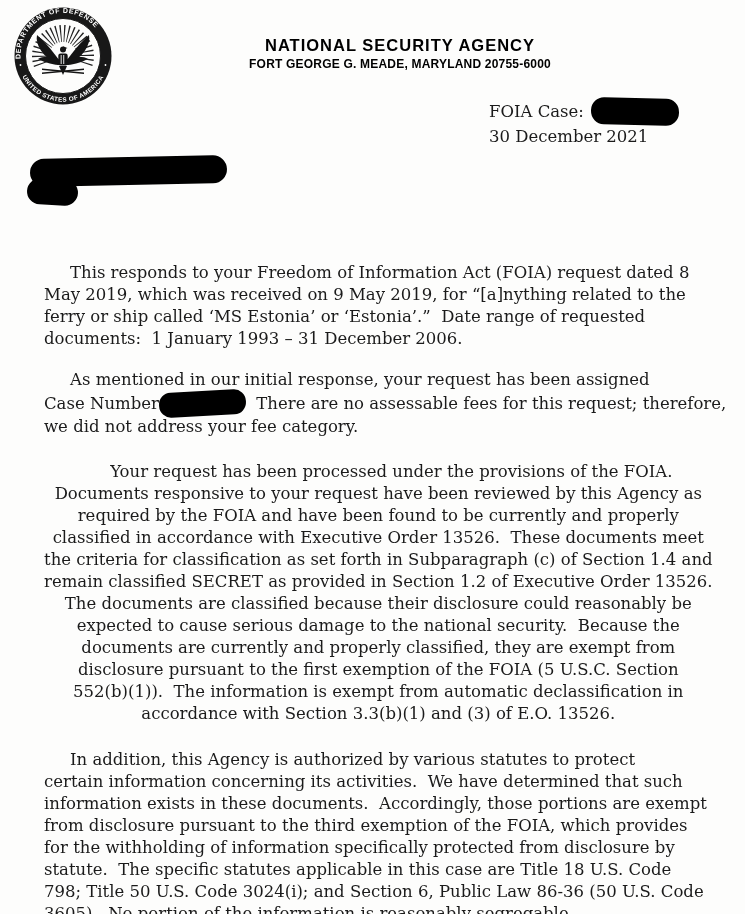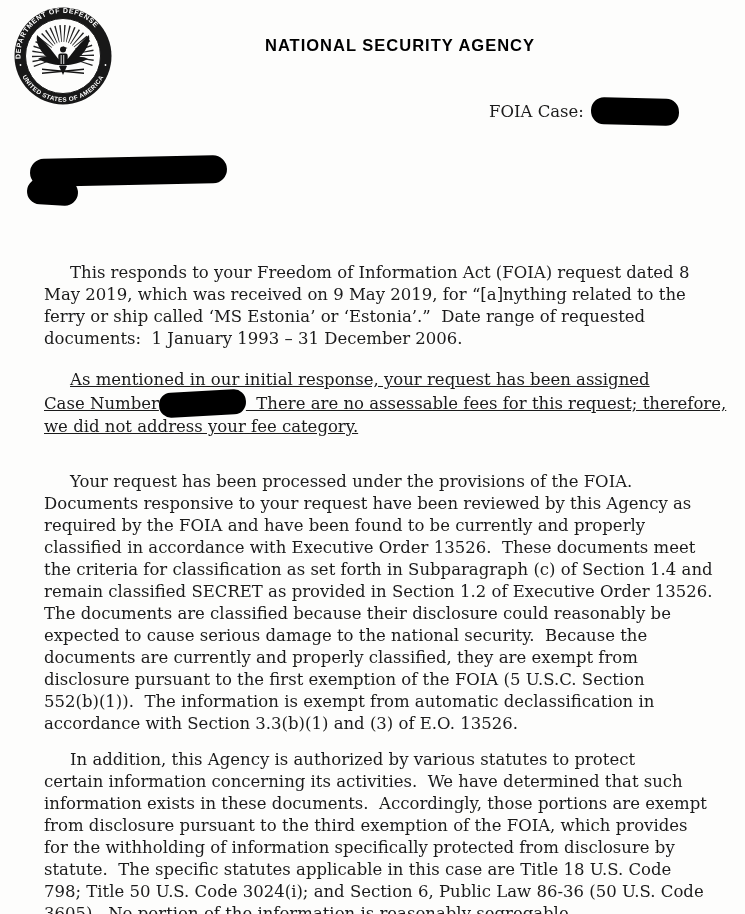--- a/index.html
+++ b/index.html
@@ -29,22 +29,22 @@
   #redact-name{width:118px;height:30px;border-radius:15px;vertical-align:-10px;
                transform:rotate(-1deg);margin-left:-1px;}
   #redact-case-number{width:87px;height:25px;border-radius:12px;vertical-align:-7px;
                       transform:rotate(-3deg);}
 
   
   #greeting{position:absolute;left:44px;top:226px;font-size:16.5px;white-space:pre;}
   .para{position:absolute;left:44px;font-size:16.5px;line-height:22px;
         white-space:pre;text-indent:26px;}
   #para-1{top:262px;}
-  #para-2{top:369px;text-decoration:underline;}
-  #para-3{top:471px;}
+  #para-2{top:369px;}
+  #para-3{top:461px;text-align:center;}
   #para-4{top:739px;margin-top:10px;}
 </style>
 </head>
 <body>
 
 <div id="page">
 
   <svg id="seal" viewBox="0 0 100 100" xmlns="http://www.w3.org/2000/svg">
     <circle cx="50" cy="50" r="48.5" fill="#181818"></circle>
     <circle cx="50" cy="50" r="37.5" fill="#fdfdfc" stroke="#181818" stroke-width="1"></circle>
@@ -74,24 +74,26 @@
       <path d="M29,62.5 L71,66.5 L71,68 L29,64 Z"></path>
       <rect x="47.7" y="49" width="0.9" height="9" fill="#fdfdfc"></rect>
       <rect x="50.3" y="49" width="0.9" height="9" fill="#fdfdfc"></rect>
     </g>
     <circle cx="7.5" cy="59" r="0.9" fill="#fff"></circle>
     <circle cx="92.5" cy="59" r="0.9" fill="#fff"></circle>
   </svg>
 
   <div id="agency">
     <div class="l1">NATIONAL SECURITY AGENCY</div>
+    <div class="l2">FORT GEORGE G. MEADE, MARYLAND 20755-6000</div>
   </div>
 
   <div id="caseblock">
     <div class="row">FOIA Case:</div>
+    <div class="row">30 December 2021</div>
   </div>
   <div id="redact-foia-case" class="redact"></div>
 
   <div id="redact-addr-1" class="redact"></div>
   <div id="redact-addr-2" class="redact"></div>
 
 
   <div id="para-1" class="para">This responds to your Freedom of Information Act (FOIA) request dated 8
 May 2019, which was received on 9 May 2019, for “[a]nything related to the
 ferry or ship called ‘MS Estonia’ or ‘Estonia’.”  Date range of requested

